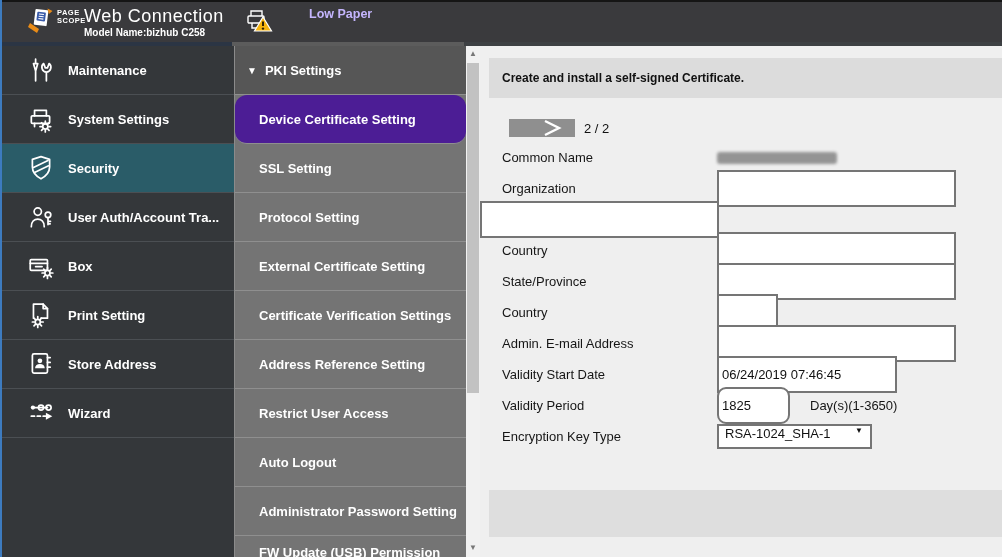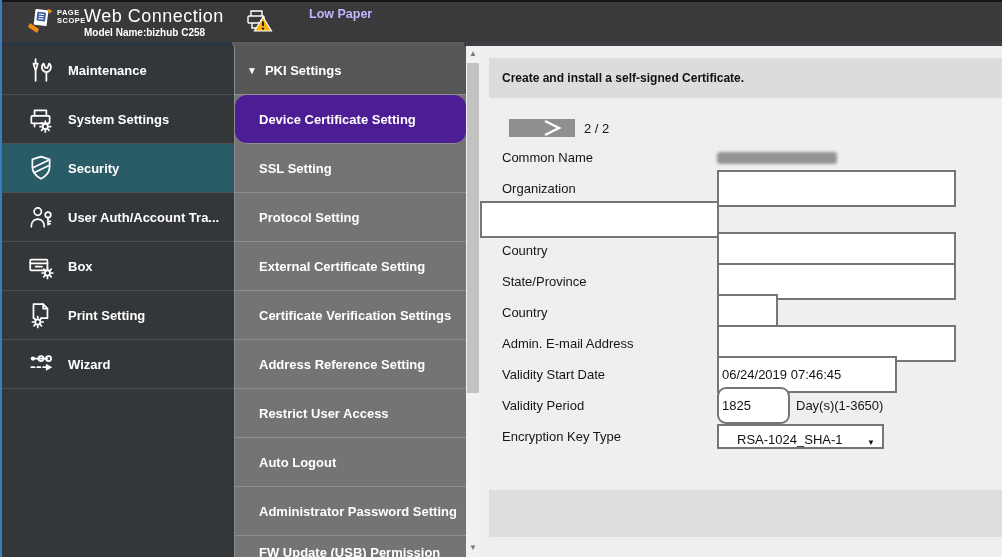--- a/index.html
+++ b/index.html
@@ -47,24 +47,24 @@
               display:flex;align-items:center;}
   .title-band span{margin-left:13px;font-size:12px;font-weight:bold;color:#111;}
   .step-row{position:absolute;left:14px;top:73px;display:flex;align-items:center;padding-left:15px;}
   .step-box{width:66px;height:18px;background:#8f8f8f;display:flex;align-items:center;justify-content:center;}
   .step-label{margin-left:9px;font-size:13px;color:#111;}
   #form{position:absolute;left:0;top:96px;right:0;}
   .field-row{height:31px;display:flex;align-items:center;}
   .field-label{width:237px;padding-left:22px;font-size:13px;color:#161616;box-sizing:border-box;}
   .field-row input{height:17px;border:2px solid #757575;background:#fff;font-family:"Liberation Sans",sans-serif;
                    font-size:13px;color:#111;padding:8px 3px;border-radius:0;}
-  .suffix{margin-left:6px;font-size:13px;color:#161616;}
+  .suffix{margin-left:20px;font-size:13px;color:#161616;}
   .redacted{width:120px;height:12px;background:#949494;border-radius:3px;filter:blur(1.6px);}
   .selectbox{width:151px;height:21px;border:2px solid #757575;background:#fff;display:flex;
-             align-items:flex-end;justify-content:space-between;cursor:pointer;box-sizing:content-box;padding-left:12px;}
+             align-items:flex-start;justify-content:space-between;cursor:pointer;box-sizing:content-box;}
   .selectbox .val{margin-left:6px;font-size:13px;color:#111;}
   .selectbox .arr{margin-right:7px;font-size:8px;color:#111;}
   .bottom-band{position:absolute;left:9px;top:444px;right:0;height:47px;background:#dedede;}
   svg{display:block;}
 </style>
 </head>
 <body>
 
 <div id="page">
 
@@ -173,20 +173,31 @@
               <circle cx="0" cy="0" r="2.4" fill="none" stroke="#fff" stroke-width="1.6" stroke-linecap="round" stroke-linejoin="round"></circle>
               <path fill="none" stroke="#fff" stroke-width="1.6" stroke-linecap="round" stroke-linejoin="round" d="M0-5v1.6M0 3.4V5M-5 0h1.6M3.4 0H5M-3.5-3.5l1.1 1.1M2.4 2.4l1.1 1.1M3.5-3.5L2.4-2.4M-2.4 2.4l-1.1 1.1"></path>
             </g>
           </svg>
         </span>
                  <span>Print Setting</span>
       </div>
       <div class="side-item">
         <span class="icn">
           <svg width="30" height="28" viewBox="0 0 26 26">
+            <rect x="5" y="3.5" width="14" height="18" rx="1.5" fill="none" stroke="#fff" stroke-width="1.6" stroke-linecap="round" stroke-linejoin="round"></rect>
+            <path fill="none" stroke="#fff" stroke-width="1.6" stroke-linecap="round" stroke-linejoin="round" d="M19 7h2.5M19 11.5h2.5M19 16h2.5"></path>
+            <circle cx="12" cy="10" r="2.2" fill="#fff"></circle>
+            <path d="M7.5 17c0-2.6 2-4 4.5-4s4.5 1.4 4.5 4z" fill="#fff"></path>
+          </svg>
+        </span>
+                 <span>Store Address</span>
+      </div>
+      <div class="side-item">
+        <span class="icn">
+          <svg width="30" height="28" viewBox="0 0 26 26">
             <path fill="none" stroke="#fff" stroke-width="1.6" stroke-linecap="round" stroke-linejoin="round" d="M5 8h14"></path>
             <circle cx="5.5" cy="8" r="2" fill="#fff"></circle>
             <circle cx="13" cy="8" r="2.4" fill="none" stroke="#fff" stroke-width="1.6" stroke-linecap="round" stroke-linejoin="round"></circle>
             <circle cx="20" cy="8" r="2.4" fill="none" stroke="#fff" stroke-width="1.6" stroke-linecap="round" stroke-linejoin="round"></circle>
             <path fill="none" stroke="#fff" stroke-width="1.6" stroke-linecap="round" stroke-linejoin="round" d="M4 16h3M9.5 16h3M15 16h2.5"></path>
             <path d="M17.5 12.8l6 3.2-6 3.2z" fill="#fff"></path>
           </svg>
         </span>
                  <span>Wizard</span>
       </div>

